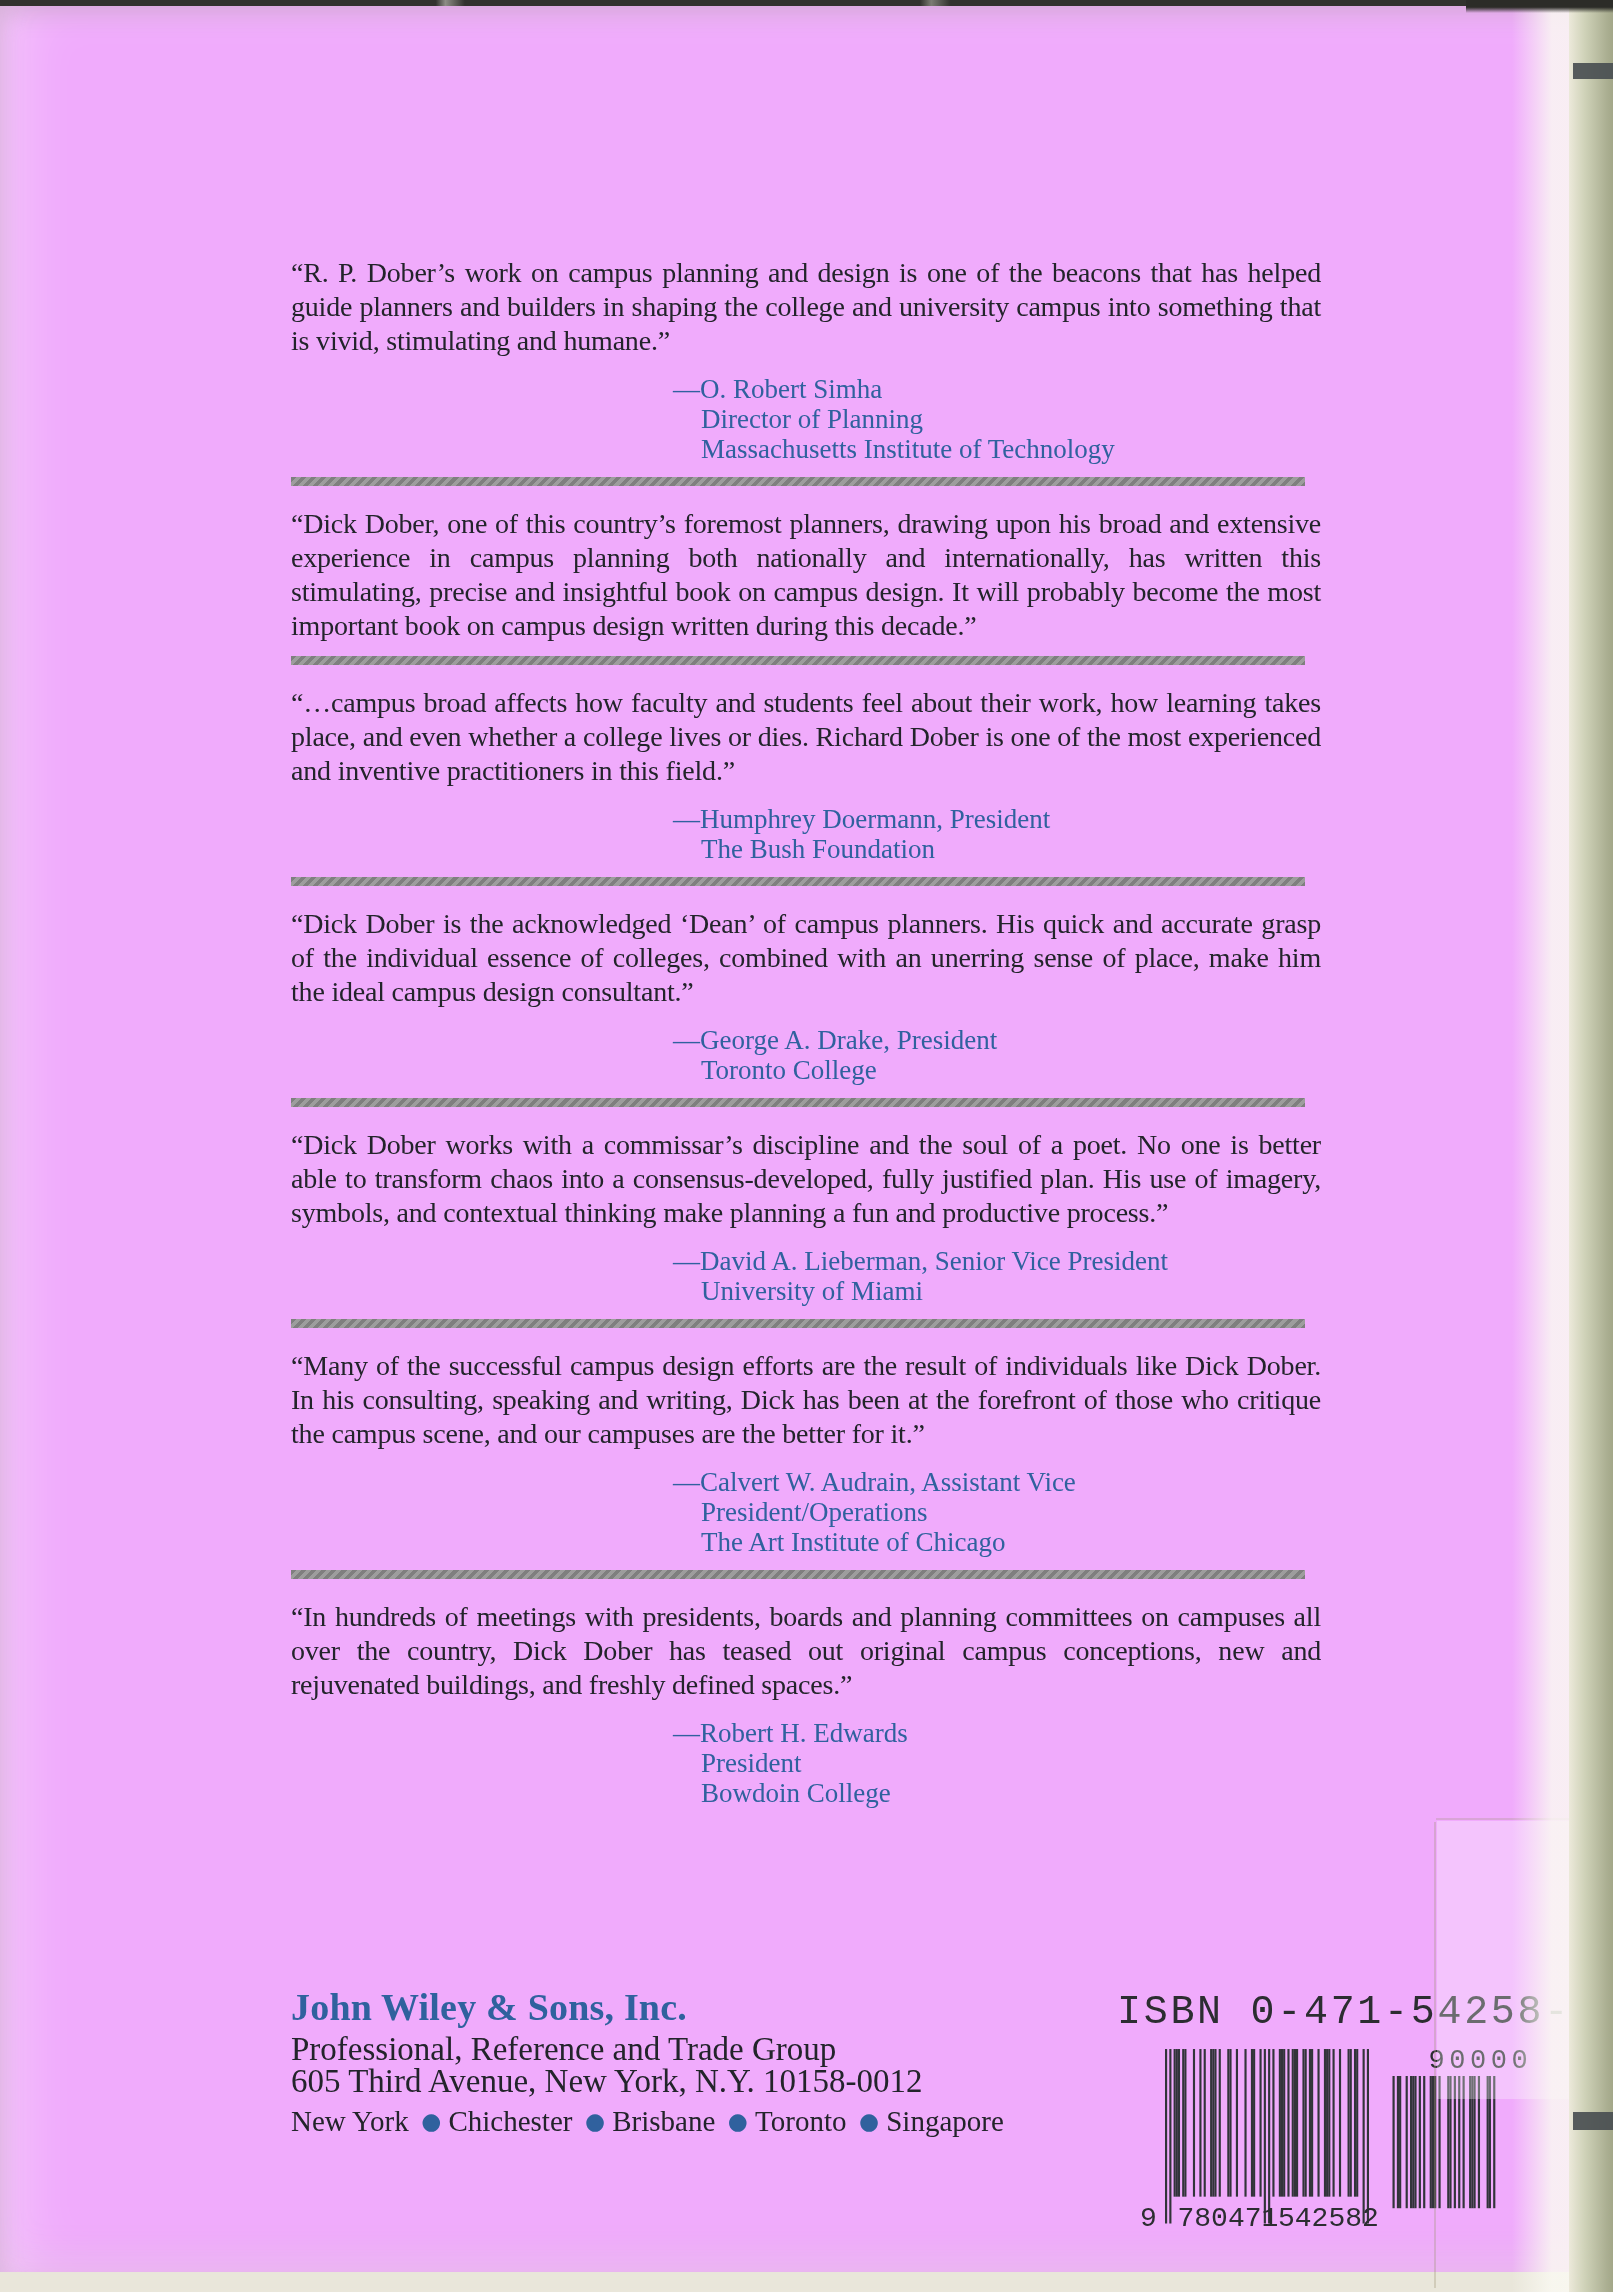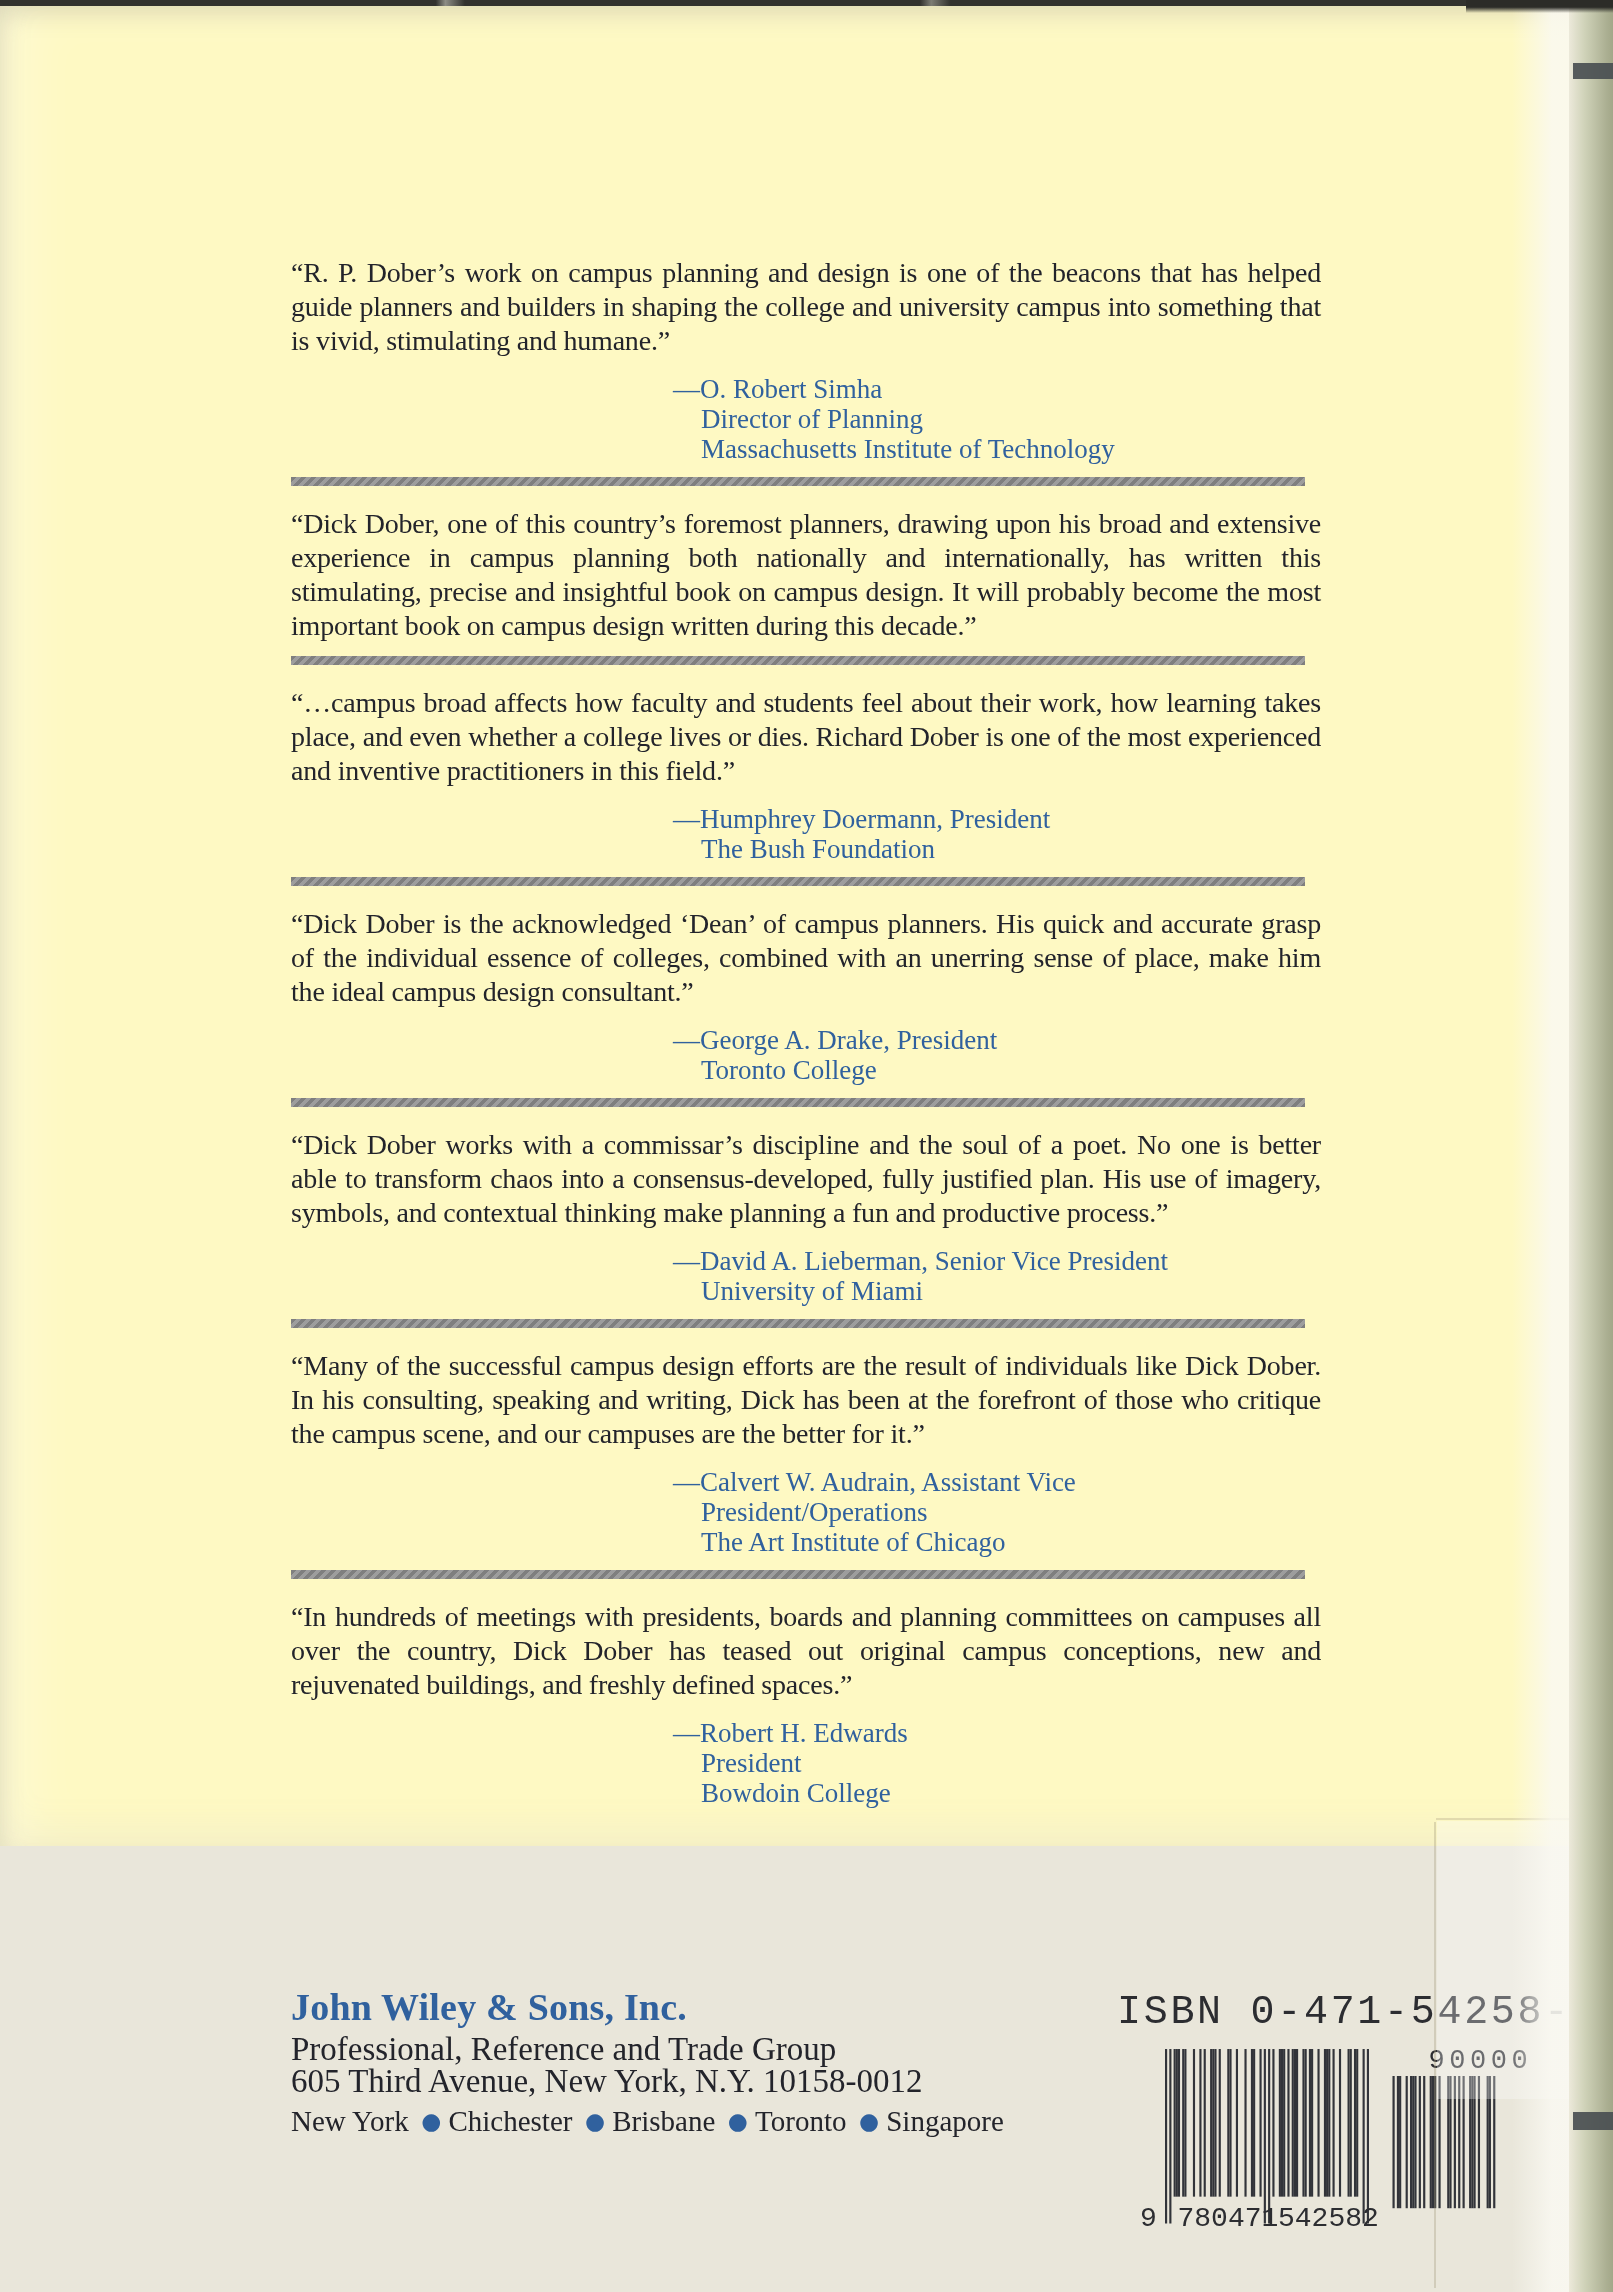--- a/index.html
+++ b/index.html
@@ -4,25 +4,25 @@
 <style>
   html, body {
     margin: 0; padding: 0;
     width: 1614px; height: 2293px;
     background: #e9e6da;
     font-family: "Liberation Serif", serif;
     overflow: hidden;
   }
   #cover {
     position: absolute; inset: 0;
-    width: 1614px; height: 1846px;
+    width: 1614px; height: 2272px;
     background:
       linear-gradient(180deg, #eeebdf 0%, #f4f1e6 7%, #f2efe3 55%, #f1edе0 80%, #efebdd 100%),
       #f2efe3;
-    background-color: #fef9c3;
+    background-color: #f0abfc;
     box-shadow:
       inset 0 14.3px 23px rgba(125,120,104,.22),
       inset 23px 0 54px rgba(255,255,255,.35),
       inset 0 -16px 36px rgba(160,152,130,.10);
     text-decoration: underline;
   }
   
   .top-edge {
     position: absolute; left: 0; top: 0; width: 1614px; height: 6.3px;
     background: linear-gradient(90deg,

